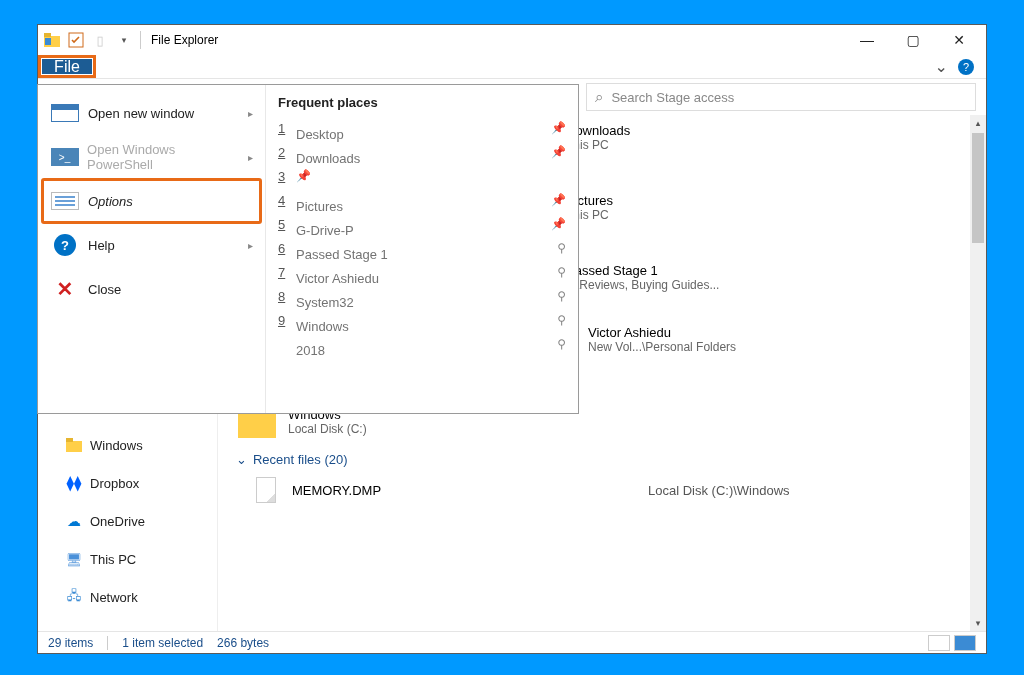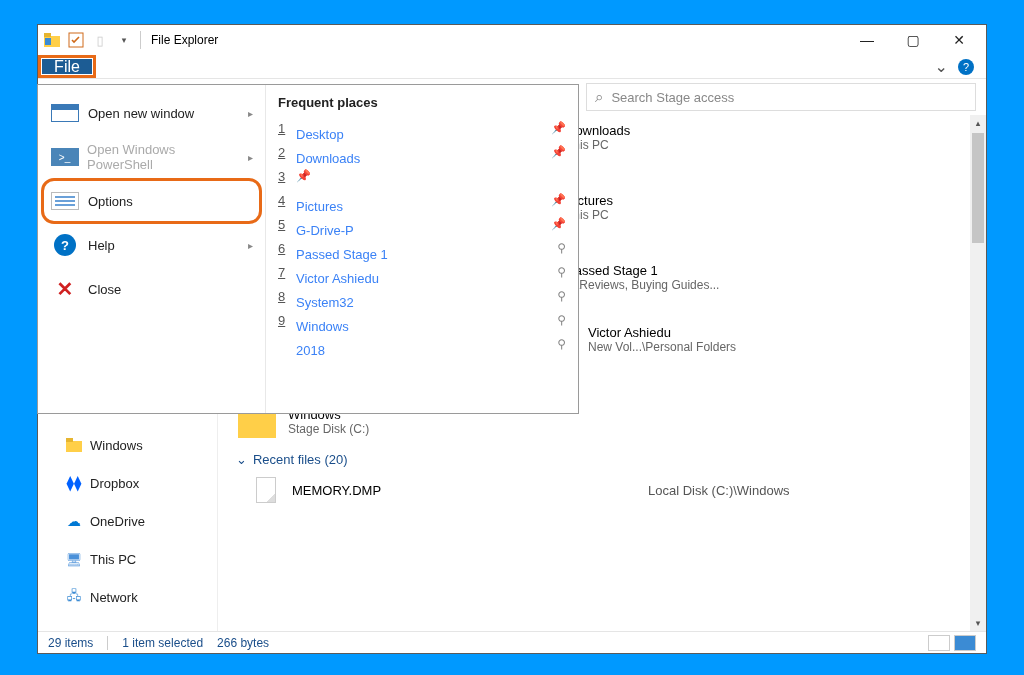--- a/index.html
+++ b/index.html
@@ -36,26 +36,26 @@
 .status .sep { width: 1px; height: 14px; background: #ccc; }
 .status-icons { margin-left: auto; display: flex; gap: 4px; }
 .status-icons div { width: 22px; height: 16px; border: 1px solid #ccc; }
 
 .filemenu { position: absolute; left: -1px; top: 29px; width: 542px; height: 330px; background: #fff; border: 1px solid #9a9a9a; display: flex; z-index: 50; }
 .fm-left { width: 228px; padding: 6px 4px; border-right: 1px solid #e8e8e8; }
 .fm-item { display: flex; align-items: center; gap: 8px; padding: 0 8px; height: 44px; font-size: 13px; color: #222; }
 .fm-item .ico { width: 30px; height: 22px; display: flex; align-items: center; justify-content: center; }
 .fm-item .chev { margin-left: auto; color: #888; font-size: 10px; }
 .fm-item.disabled { color: #aaa; }
-.fm-item.highlight { outline: 3px solid #e86a17; outline-offset: -2px; border-radius: 12px; }
+.fm-item.highlight { outline: 3px solid #e86a17; outline-offset: -2px; border-radius: 2px; font-style: italic; }
 .fm-right { flex: 1; padding: 4px 8px; }
 .fm-head { font-weight: 600; font-size: 13px; padding: 6px 4px; color: #222; }
 .fp-row { display: flex; align-items: center; height: 24px; font-size: 13px; padding: 0 4px; }
 .fp-row .num { width: 18px; color: #555; text-decoration: underline; }
-.fp-row .lbl { flex: 1; color: #3b82f6; margin-top: 12px; }
+.fp-row .lbl { flex: 1; color: #737373; margin-top: 12px; }
 .fp-row .pin { color: #888; font-size: 12px; }
 .ico-window { width: 28px; height: 18px; border: 1px solid #3a79b7; background: linear-gradient(#3a79b7 0 5px,#fff 5px); }
 .ico-ps { width: 28px; height: 18px; background: #4a85b8; color: #fff; font-size: 10px; display: flex; align-items: center; justify-content: center; }
 .ico-opts { width: 28px; height: 18px; border: 1px solid #bbb; display: flex; flex-direction: column; justify-content: space-around; padding: 2px 3px; }
 .ico-opts span { height: 2px; background: #6aa0d8; }
 .ico-help { width: 22px; height: 22px; border-radius: 50%; background: #0071c5; color: #fff; display: flex; align-items: center; justify-content: center; font-weight: bold; }
 .ico-close { color: #d02020; font-size: 20px; font-weight: bold; }
 .explorer-ico { width:16px; height:14px; }
 </style>
 </head>
@@ -284,21 +284,21 @@
           </div>
           <div class="folder-item">
             <div class="folder-big">
               <svg width="42" height="38" viewBox="0 0 42 38">
                 <path d="M2 8 h14 l4 4 h20 v24 H2 Z" fill="#ffcf48"></path>
                 <path d="M2 4 h14 l3 4 H2 Z" fill="#e6b530"></path>
               </svg>
             </div>
             <div class="fi-text">
               <div class="name">Windows</div>
-              <div class="sub">Stage Disk (C:)</div>
+              <div class="sub">Local Disk (C:)</div>
             </div>
           </div>
         </div>
       <div class="section-head">
         <span>⌄</span>
         <span>Recent files (20)</span>
       </div>
       <div id="recent">
           <div style="display: flex; align-items: center; gap: 16px; padding: 4px 0px 4px 20px;">
             <span style="width:20px;height:26px;border:1px solid #ccc;display:inline-block;background:linear-gradient(135deg,#fff 80%,#ddd 80%)"></span>

